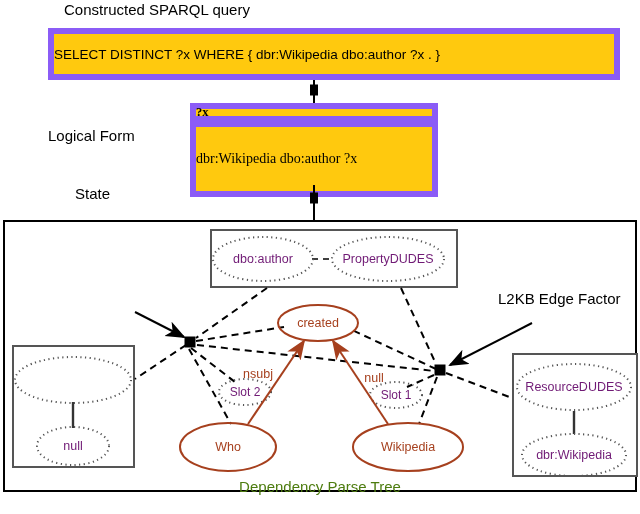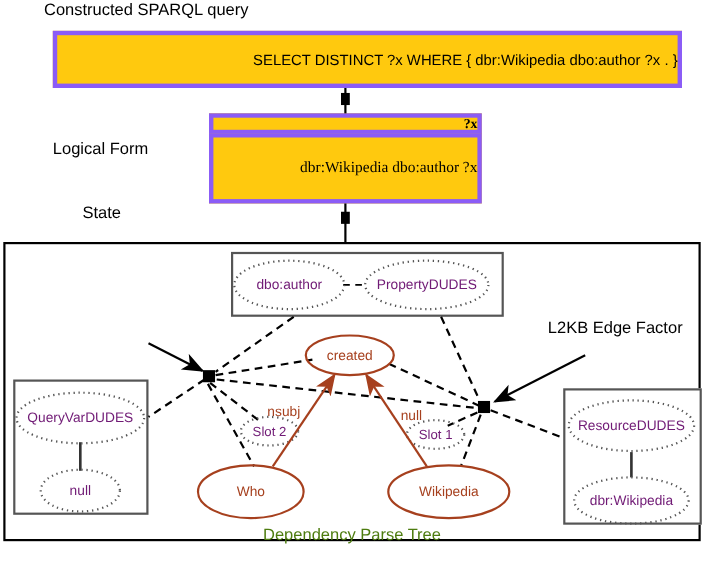--- a/index.html
+++ b/index.html
@@ -37,39 +37,39 @@
   
   .heading {
     font-size: 15px;
     font-weight: 400;
     color: #000;
   }
   
   .goldbox {
     position: absolute;
     background: #FFC90E;
-    border: 4px solid #8b5cf6;
+    border: 6px solid #8b5cf6;
     box-sizing: border-box;
     display: flex;
     align-items: center;
-    justify-content: flex-end;
+    justify-content: flex-start;
   }
   #sparql-box {
     left: 48px; top: 28px; width: 572px; height: 52px;
   }
   #sparql-text {
     font-size: 13.5px;
     font-family: "Liberation Sans", sans-serif;
     color: #000;
   }
   #lf-head-box {
     left: 190px; top: 103px; width: 248px; height: 19px;
   }
   #lf-body-box {
-    left: 190px; top: 121px; width: 248px; height: 64px;
+    left: 190px; top: 121px; width: 248px; height: 76px;
   }
   #lf-head-text {
     font-size: 12.5px;
     font-family: "Liberation Serif", serif;
     font-weight: 700;
   }
   #lf-body-text {
     font-size: 14px;
     font-family: "Liberation Serif", serif;
   }
@@ -113,21 +113,21 @@
   }
   #caption {
     position: absolute;
     left: 50%;
     transform: translateX(-50%);
     top: 478px;
     font-size: 15px;
     color: #4d7c0f;
     white-space: nowrap;
   }
-  #title-constructed { left: 40px; top: 2px; text-align: right; }
+  #title-constructed { left: 64px; top: 2px; text-align: right; }
   #label-logical-form { left: 48px; top: 128px; }
   #label-state { left: 75px; top: 186px; text-align: right; }
   #label-qc-edge { left: 57px; top: 291px; }
   #label-l2kb-edge { left: 498px; top: 291px; }
   .factor-square {
     position: absolute;
     width: 11px; height: 11px;
     background: #000;
     transform: translate(-50%, -50%);
   }
@@ -229,21 +229,20 @@
     <ellipse cx="228" cy="447" rx="48" ry="24" fill="none" stroke="#A6401E" stroke-width="2"></ellipse>
     <ellipse cx="408" cy="447" rx="55" ry="24" fill="none" stroke="#A6401E" stroke-width="2"></ellipse>
 
     <line x1="248" y1="424" x2="304" y2="341" stroke="#A6401E" stroke-width="2" marker-end="url(#arrow-red)"></line>
     <line x1="388" y1="424" x2="333" y2="341" stroke="#A6401E" stroke-width="2" marker-end="url(#arrow-red)"></line>
   </svg>
 
   <div class="ell-text" style="left:263px; top:259px;">dbo:author</div>
   <div class="ell-text" style="left:388px; top:259px;">PropertyDUDES</div>
 
-  <div class="ell-text" style="left:73px; top:380px;">QueryVarDUDES</div>
   <div class="ell-text" style="left:73px; top:446px;">null</div>
 
   <div class="ell-text" style="left:574px; top:387px;">ResourceDUDES</div>
   <div class="ell-text" style="left:574px; top:455px;">dbr:Wikipedia</div>
 
   <div class="ell-text small" style="left:245px; top:392px;">Slot 2</div>
   <div class="ell-text small" style="left:396px; top:395px;">Slot 1</div>
 
   <div class="ell-text red-text" style="left:318px; top:323px;">created</div>
   <div class="ell-text red-text" style="left:228px; top:447px;">Who</div>

